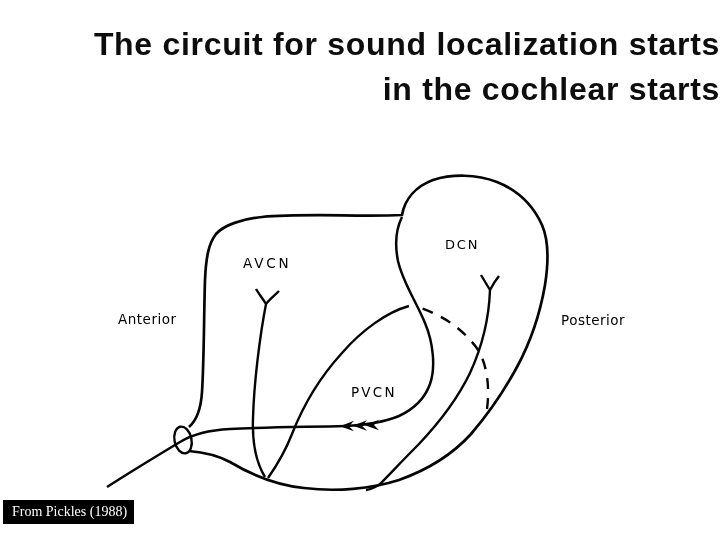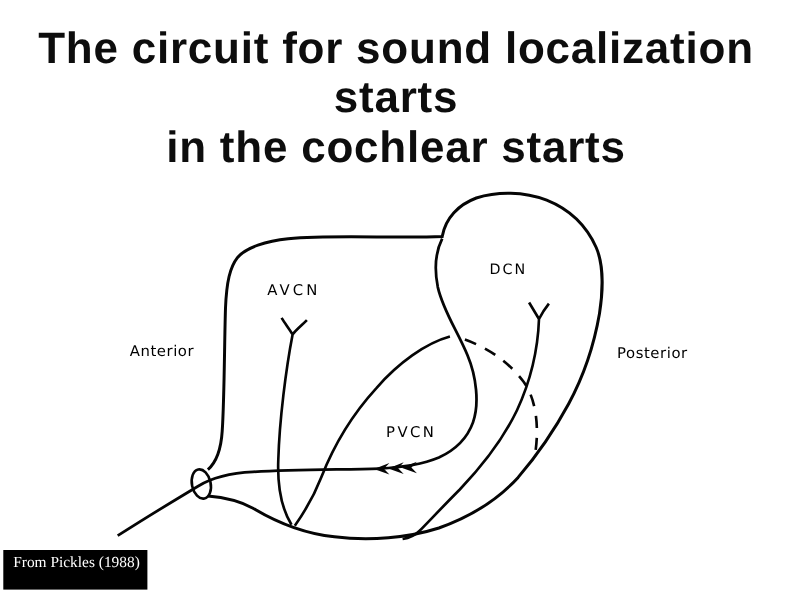--- a/index.html
+++ b/index.html
@@ -1,26 +1,26 @@
 <!DOCTYPE html>
 <html><head>
 <meta charset="utf-8">
 <style>
   html,body{margin:0;padding:0;}
   body{width:720px;height:540px;background:#ffffff;overflow:hidden;position:relative;}
   .slide{position:absolute;inset:0;}
-  .title{position:absolute;top:22px;left:0;width:720px;text-align:center;
-    font-family:"Liberation Sans",sans-serif;font-weight:bold;font-size:40px;
+  .title{position:absolute;top:22px;left:0;width:720px;text-align:right;
+    font-family:"Liberation Sans",sans-serif;font-weight:bold;font-size:32px;
     line-height:45px;color:#0d0d0d;letter-spacing:0.7px;}
   .diagram{position:absolute;left:0;top:0;}
   .diagram path, .diagram ellipse{fill:none;stroke:#050505;}
   .diagram .arrow{fill:#050505;stroke:none;}
   .diagram text{font-family:"DejaVu Sans",sans-serif;fill:#000000;}
   .caption{position:absolute;left:3px;top:500px;background:#000000;color:#ffffff;
-    font-family:"Liberation Serif",serif;font-size:14px;line-height:17px;padding:3px 7px 16px 9px;}
+    font-family:"Liberation Serif",serif;font-size:14px;line-height:17px;padding:3px 7px 4px 9px;}
 </style>
 </head>
 <body>
 
 <div class="slide">
   <div class="title">
     <div>The circuit for sound localization starts</div>
     <div>in the cochlear starts</div>
   </div>
 

